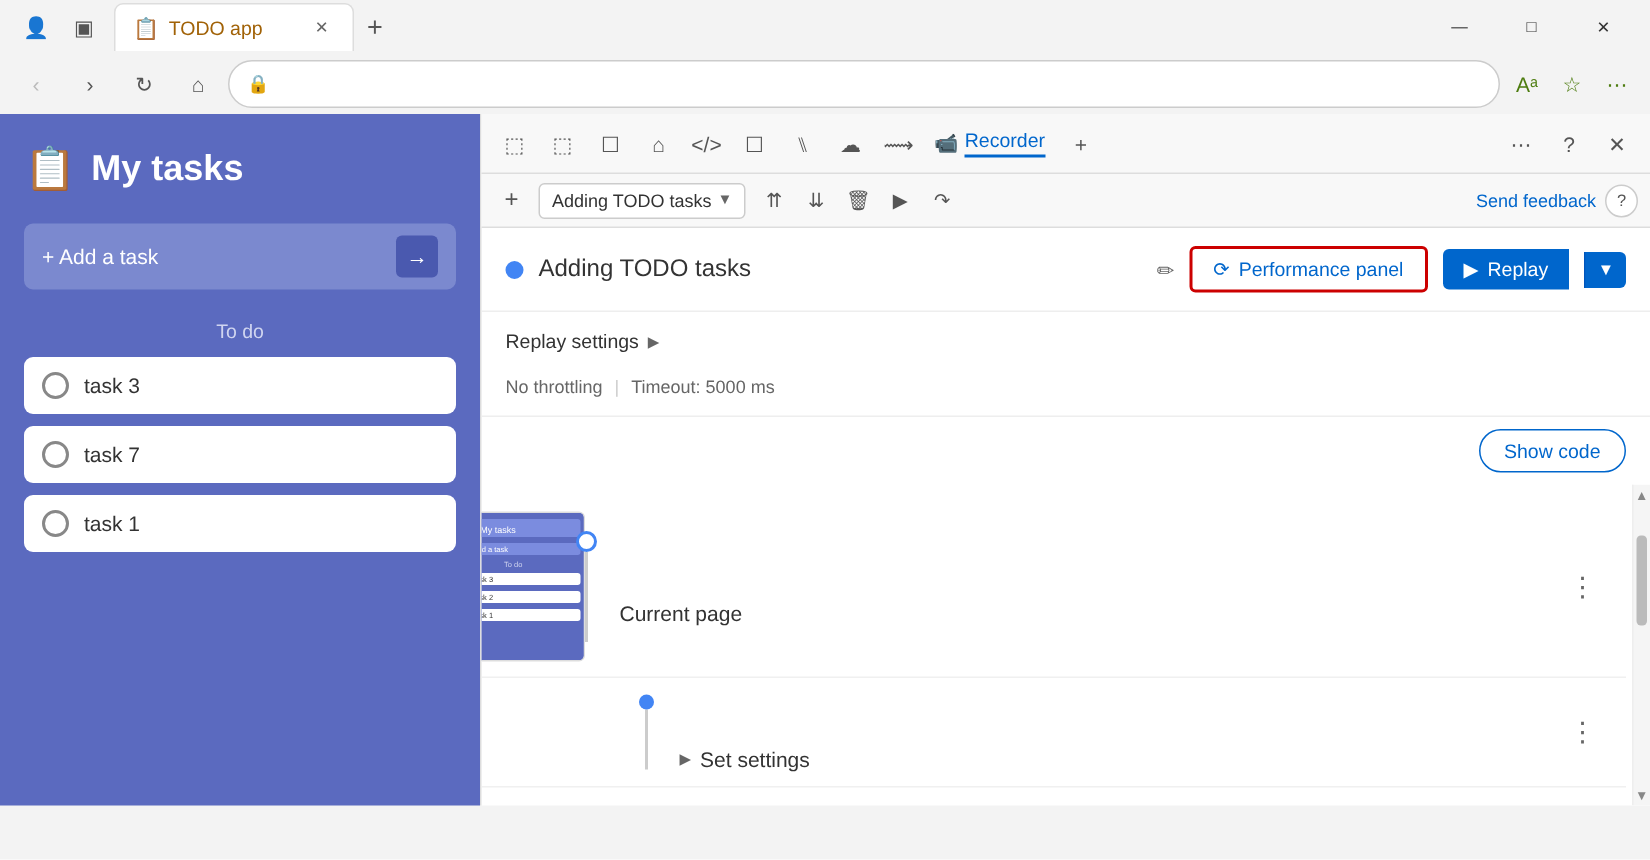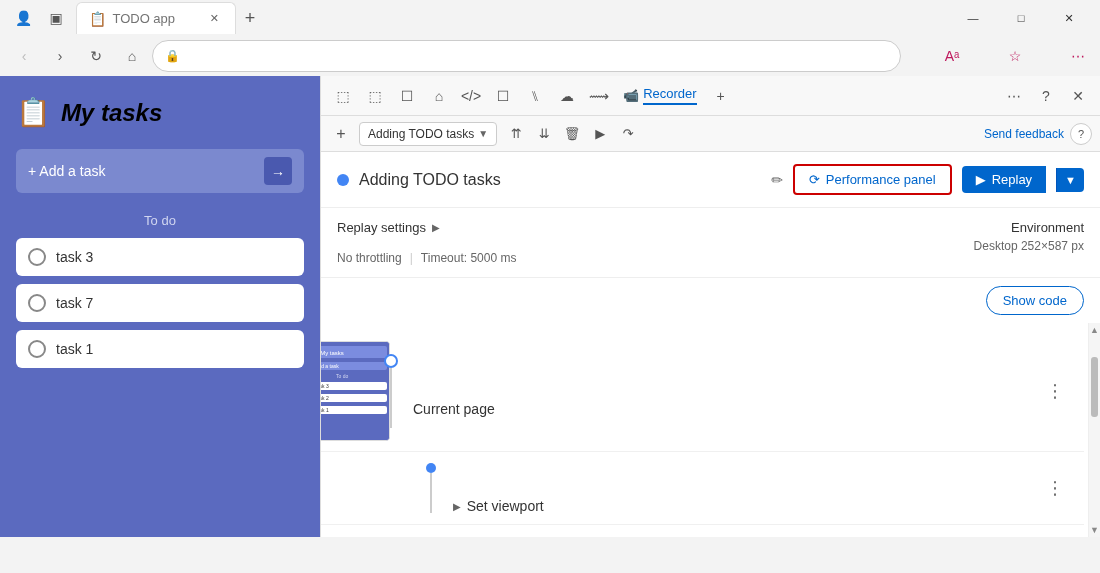--- a/index.html
+++ b/index.html
@@ -9,42 +9,42 @@
     .browser-chrome { background: #f3f3f3; width: 1100px; }
 
     
     .title-bar { display: flex; align-items: center; height: 36px; padding: 0 8px; background: #f3f3f3; }
     .title-bar-spacer { flex: 1; }
     .window-controls { display: flex; gap: 2px; }
     .win-btn { width: 46px; height: 32px; display: flex; align-items: center; justify-content: center; cursor: pointer; font-size: 11px; color: #333; background: transparent; border: none; }
     .tab-btn { width: 32px; height: 32px; display: flex; align-items: center; justify-content: center; border: none; background: transparent; cursor: pointer; color: #555; font-size: 14px; border-radius: 4px; }
     .tab-item { display: flex; align-items: center; gap: 6px; height: 32px; padding: 0 12px; background: white; border-radius: 6px 6px 0 0; border: 1px solid #ddd; border-bottom: none; min-width: 160px; cursor: pointer; }
     .tab-item .tab-icon { font-size: 14px; }
-    .tab-item .tab-title { font-size: 13px; color: #737373; flex: 1; }
+    .tab-item .tab-title { font-size: 13px; color: #a16207; flex: 1; }
     .tab-close { font-size: 11px; color: #666; cursor: pointer; padding: 2px 4px; border-radius: 3px; }
     .new-tab-btn { width: 28px; height: 28px; display: flex; align-items: center; justify-content: center; border: none; background: transparent; cursor: pointer; font-size: 18px; color: #555; border-radius: 4px; }
 
     
     .address-bar { display: flex; align-items: center; height: 40px; padding: 0 8px; gap: 4px; background: #f3f3f3; }
     .nav-btn { width: 32px; height: 32px; display: flex; align-items: center; justify-content: center; border: none; background: transparent; cursor: pointer; color: #555; font-size: 14px; border-radius: 4px; }
     .nav-btn.disabled { color: #bbb; cursor: default; }
     .url-bar { flex: 1; height: 32px; border: 1px solid #ccc; border-radius: 16px; background: white; display: flex; align-items: center; padding: 0 12px; gap: 6px; }
     .url-bar .lock-icon { color: #666; font-size: 12px; }
     .url-text { font-size: 13px; color: #333; }
     .url-bar-right { display: flex; gap: 2px; }
-    .addr-right-btn { width: 28px; height: 28px; display: flex; align-items: center; justify-content: center; border: none; background: transparent; cursor: pointer; color: #be185d; font-size: 14px; border-radius: 4px; margin-left: 33px; }
+    .addr-right-btn { width: 28px; height: 28px; display: flex; align-items: center; justify-content: center; border: none; background: transparent; cursor: pointer; color: #4d7c0f; font-size: 14px; border-radius: 4px; }
 
     
     .main-area { display: flex; height: 461px; }
 
     
     .todo-sidebar { width: 320px; background: #5b6abf; padding: 20px 16px; flex-shrink: 0; }
     .todo-header { display: flex; align-items: center; gap: 10px; margin-bottom: 20px; }
     .todo-icon { font-size: 28px; }
-    .todo-title { font-size: 24px; font-weight: bold; color: #000000; font-style: italic; }
+    .todo-title { font-size: 24px; font-weight: bold; color: #ffffff; }
     .add-task-bar { display: flex; align-items: center; background: #7b89cf; border-radius: 6px; padding: 8px 12px; margin-bottom: 20px; cursor: pointer; }
     .add-task-text { flex: 1; color: white; font-size: 14px; }
     .add-arrow-btn { width: 28px; height: 28px; background: #4a59af; border-radius: 4px; display: flex; align-items: center; justify-content: center; color: white; font-size: 14px; }
     .todo-section-label { color: #d0d5f0; font-size: 13px; text-align: center; margin-bottom: 10px; }
     .task-item { display: flex; align-items: center; gap: 10px; background: white; border-radius: 6px; padding: 10px 12px; margin-bottom: 8px; cursor: pointer; }
     .task-circle { width: 18px; height: 18px; border-radius: 50%; border: 2px solid #888; flex-shrink: 0; }
     .task-label { font-size: 14px; color: #333; }
 
     
     .devtools-panel { flex: 1; background: white; display: flex; flex-direction: column; border-left: 1px solid #ddd; }
@@ -242,24 +242,20 @@
           <div class="replay-settings">
             <div class="replay-settings-title">
               <span>Replay settings</span>
               <span class="settings-arrow">▶</span>
             </div>
             <div class="settings-details">
               <span>No throttling</span>
               <span class="settings-sep">|</span>
               <span>Timeout: 5000 ms</span>
             </div>
-          </div>
-          <div class="environment-section">
-            <div class="env-title">Environment</div>
-            <div class="env-value">Desktop  252×587 px</div>
           </div>
         </div>
 
         <div class="show-code-row">
           <button class="show-code-btn">Show code</button>
         </div>
 
         <div style="position:relative;flex:1;overflow:hidden;">
           <div class="steps-area">
 
@@ -297,21 +293,21 @@
             </div>
 
             <div class="step-item" style="padding-left:16px;">
               <div style="display:flex;flex-direction:column;align-items:center;width:20px;margin-right:12px;margin-left:84px;position:relative;">
                 <div style="width:10px;height:10px;border-radius:50%;background:#4285f4;z-index:2;"></div>
                 <div style="width:2px;flex:1;background:#ccc;min-height:40px;"></div>
               </div>
               <div class="step-content">
                 <div class="step-title">
                   <span class="step-arrow">▶</span>
-                  <span>Set viewport</span>
+                  <span>Set settings</span>
                 </div>
               </div>
               <span class="step-more">⋮</span>
             </div>
 
             <div class="step-item" style="padding-left:16px;">
               <div style="display:flex;flex-direction:column;align-items:center;width:20px;margin-right:12px;margin-left:84px;position:relative;">
                 <div style="width:10px;height:10px;border-radius:50%;background:#4285f4;z-index:2;"></div>
               </div>
               <div class="step-content">

